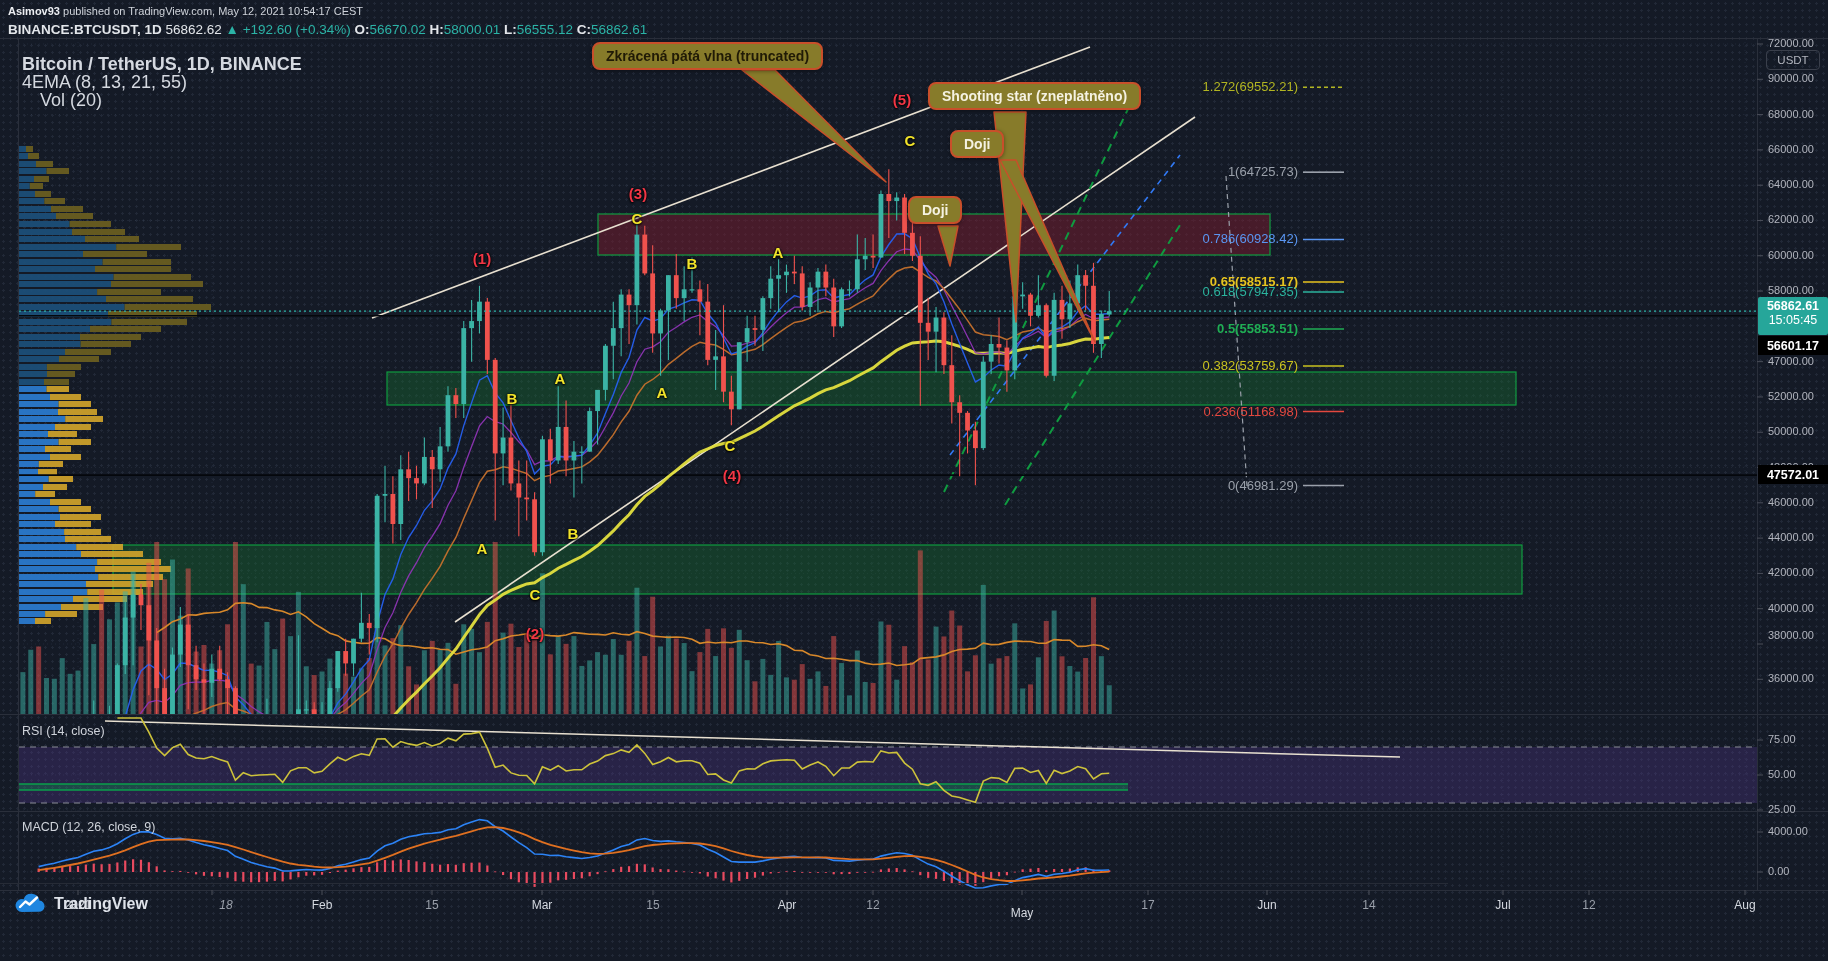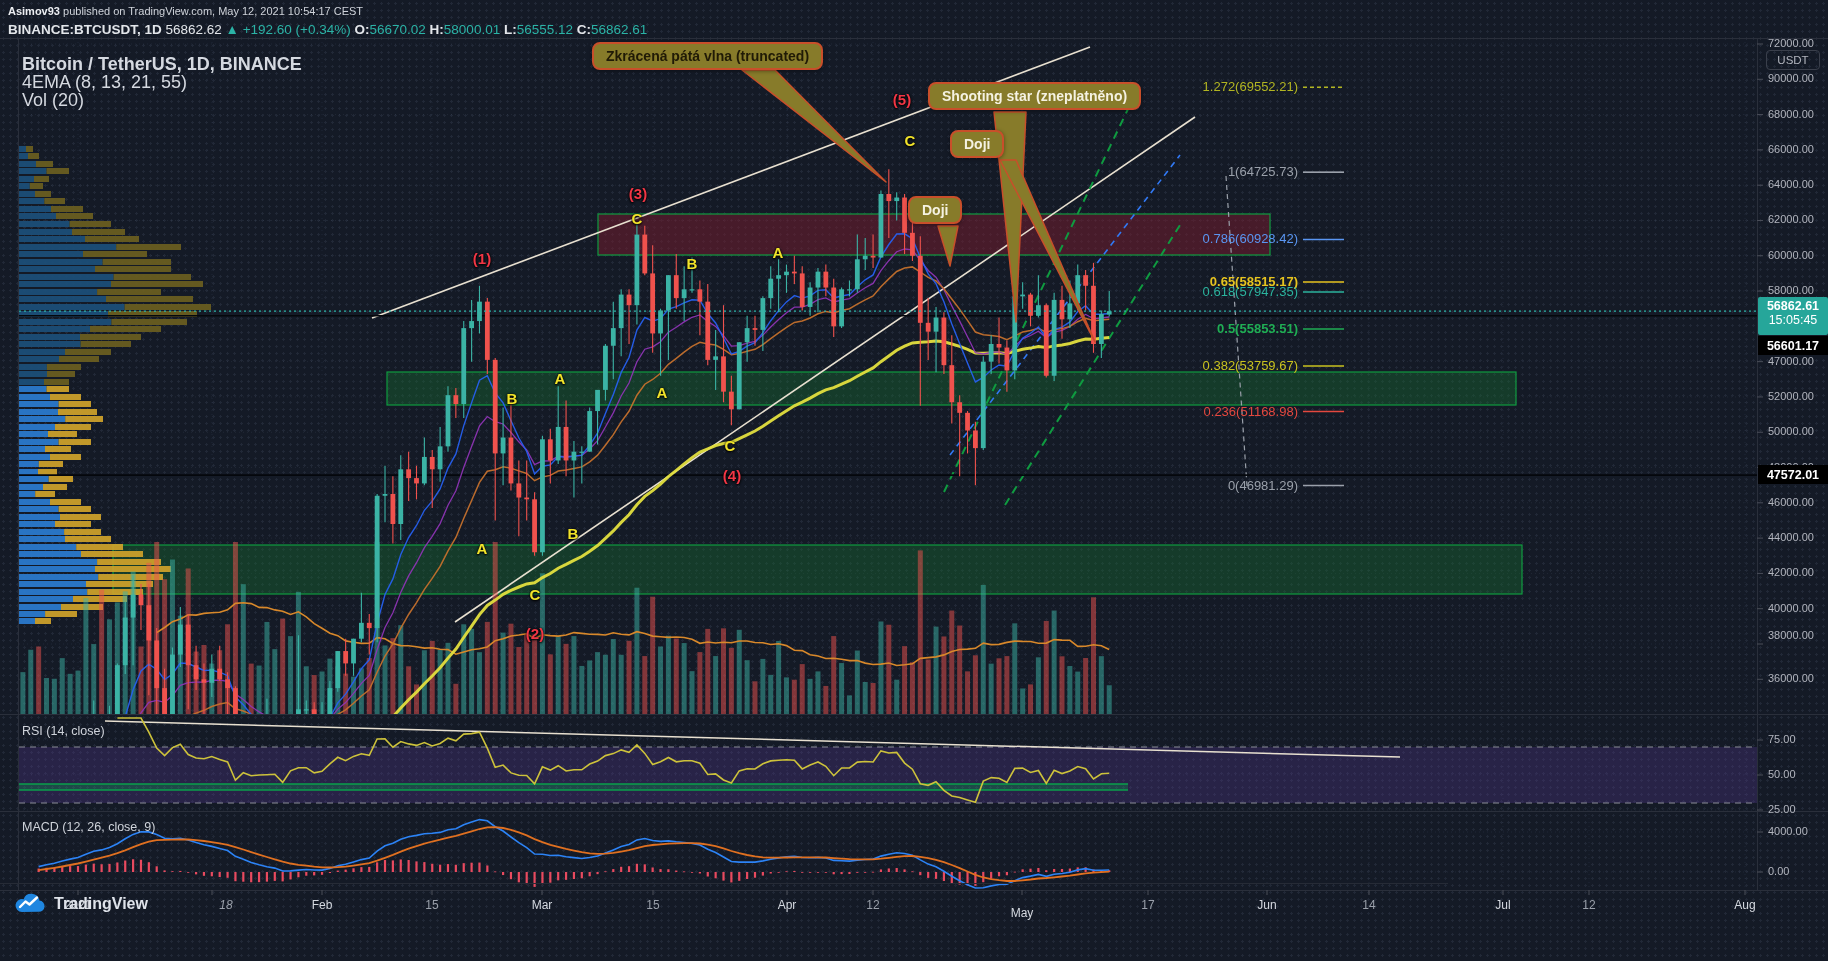--- a/index.html
+++ b/index.html
@@ -8,21 +8,21 @@
   #dots{position:absolute;inset:0;z-index:1;pointer-events:none;
         background-image:radial-gradient(circle,rgba(150,170,205,0.10) 1px,transparent 1.2px);
         background-size:7px 7px;}
   #chart{position:absolute;left:0;top:0;z-index:2;}
   .ovl{position:absolute;z-index:3;white-space:nowrap;}
   #header-line1{left:8px;top:5px;font-size:11px;color:#cfd3da;}
   #header-line2{left:8px;top:22px;font-size:13.5px;}
   .legend{left:22px;font-size:18px;color:#d5d9e0;}
   #legend1{top:54px;font-weight:bold;}
   #legend2{top:72px;}
-  #legend3{top:90px;}
+  #legend3{top:90px;margin-left:18px;}
   #rsi-label{left:22px;top:724px;font-size:12.5px;color:#cfd3da;}
   #macd-label{left:22px;top:820px;font-size:12.5px;color:#cfd3da;}
   .axlab{position:absolute;font-size:11px;color:#b2b5be;left:1768px;z-index:3;}
   .tlab{position:absolute;font-size:12px;color:#9aa0aa;top:898px;width:60px;text-align:center;z-index:3;}
   .tlab.major{color:#d5d9e0;}
   .fiblab{position:absolute;right:530px;font-size:13px;z-index:3;white-space:nowrap;}
   .wave{position:absolute;z-index:4;font-size:15px;font-weight:bold;transform:translate(-50%,-50%);
         text-shadow:0 1px 2px #000,0 0 3px #000;}
   .wave.red{color:#f23645;}
   .wave.yellow{color:#f2e42a;}

